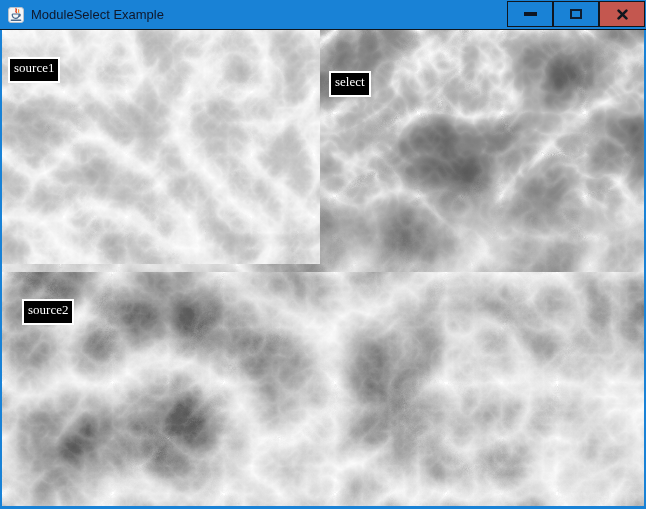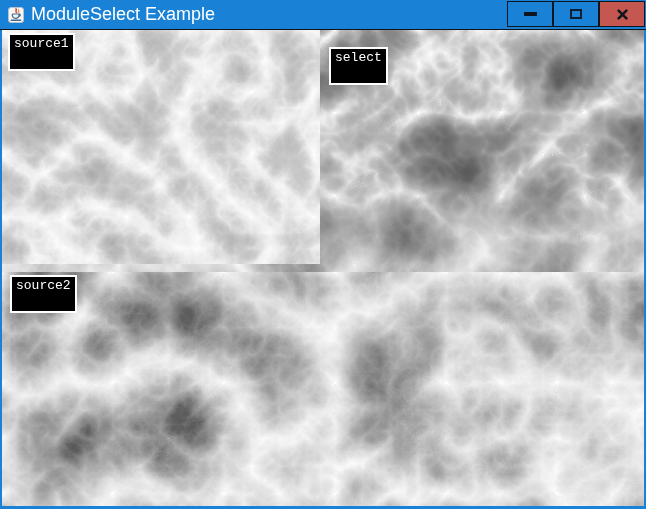--- a/index.html
+++ b/index.html
@@ -19,22 +19,22 @@
     position: relative;
     height: 30px;
     background: #1982d6;
     border-bottom: 1px solid #0d141c;
     display: flex;
     align-items: center;
     padding-left: 8px;
   }
   .app-icon { width: 16px; height: 16px; display: block; flex: 0 0 auto; }
   .title-text {
-    color: #ffffff;
-    font-size: 18px;
+    color: #0f172a;
+    font-size: 13px;
     margin-left: 7px;
     margin-top: -1px;
     white-space: nowrap;
   }
   .win-controls {
     position: absolute;
     top: 1px;
     right: 1px;
     display: flex;
   }
@@ -71,29 +71,30 @@
             mask-image: linear-gradient(to bottom, #000 0px, #000 150px, rgba(0,0,0,0.55) 200px, rgba(0,0,0,0.18) 235px, transparent 266px);
   }
   .source2-img  { left: 0; top: 242px; }
   .source1-img  { left: 0; top: 0; }
 
   .img-label {
     position: absolute;
     background: #000000;
     border: 2px solid #ffffff;
     color: #ffffff;
-    font-family: Liberation Mono, monospace;
+    font-family: Liberation Serif, serif;
     font-size: 13px;
     line-height: 15px;
-    padding: 1px 4px 18px 4px;
+    padding: 1px 4px 6px 4px;
     white-space: nowrap;
+    margin-top: 24px;
   }
   .lbl-source1 { left: 6px;   top: 3px; }
   .lbl-select  { left: 327px; top: 17px; }
-  .lbl-source2 { left: 8px;   top: 245px; }
+  .lbl-source2 { left: 20px;   top: 245px; }
 </style>
 </head>
 <body>
 
 <div class="window">
 
   <div class="titlebar">
     <svg class="app-icon" viewBox="0 0 16 16">
       <rect x="0.5" y="0.5" width="15" height="15" rx="2.5" fill="#f4f6f8" stroke="#b9c2cc" stroke-width="1"></rect>
       <path d="M7.9 1.8 C 9.6 2.9, 6.6 3.9, 8.5 5.5" fill="none" stroke="#e2431f" stroke-width="1.5" stroke-linecap="round"></path>

